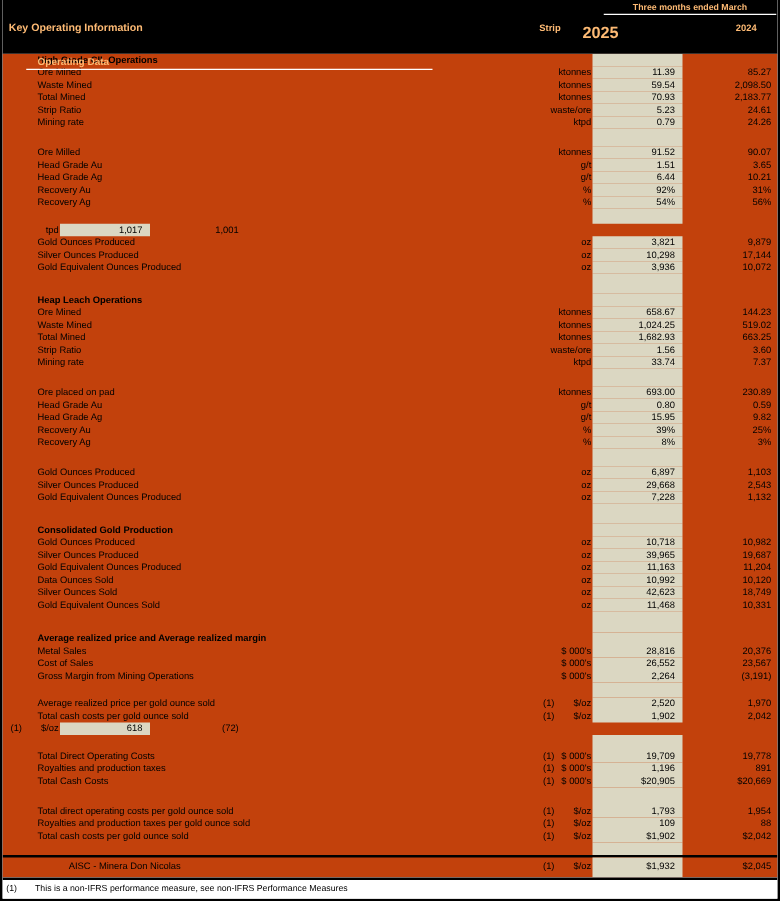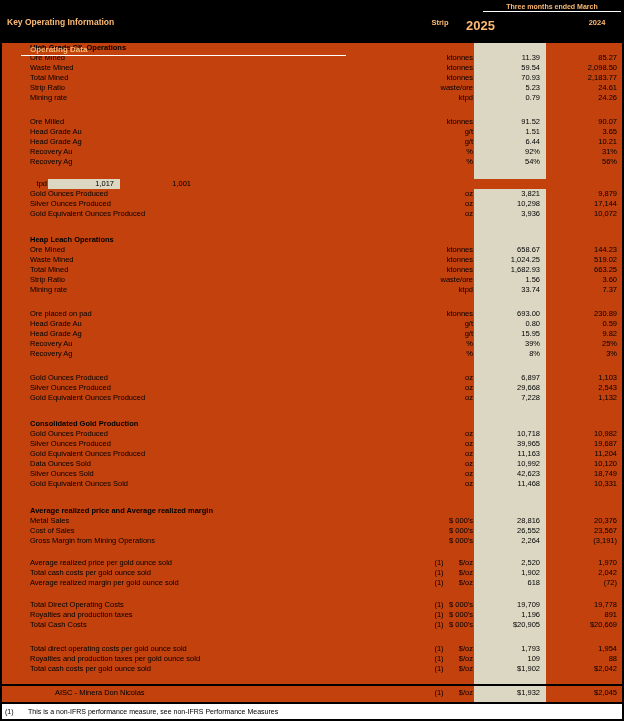--- a/index.html
+++ b/index.html
@@ -500,21 +500,20 @@
       <div class="row">
         <div class="c-label">Total cash costs per gold ounce sold</div>
         <div class="c-fn">(1)</div>
         <div class="c-unit">
           <span>$/oz</span>
         </div>
         <div class="c-2025">1,902</div>
         <div class="c-2024">2,042</div>
       </div>
       <div class="row">
-        <div class="c-label">Average realized margin per gold ounce sold</div>
         <div class="c-fn">(1)</div>
         <div class="c-unit">
           <span>$/oz</span>
         </div>
         <div class="c-2025">618</div>
         <div class="c-2024">(72)</div>
       </div>
       <div class="row blank-s">
         <div class="c-label"></div>
         <div class="c-fn"></div>

